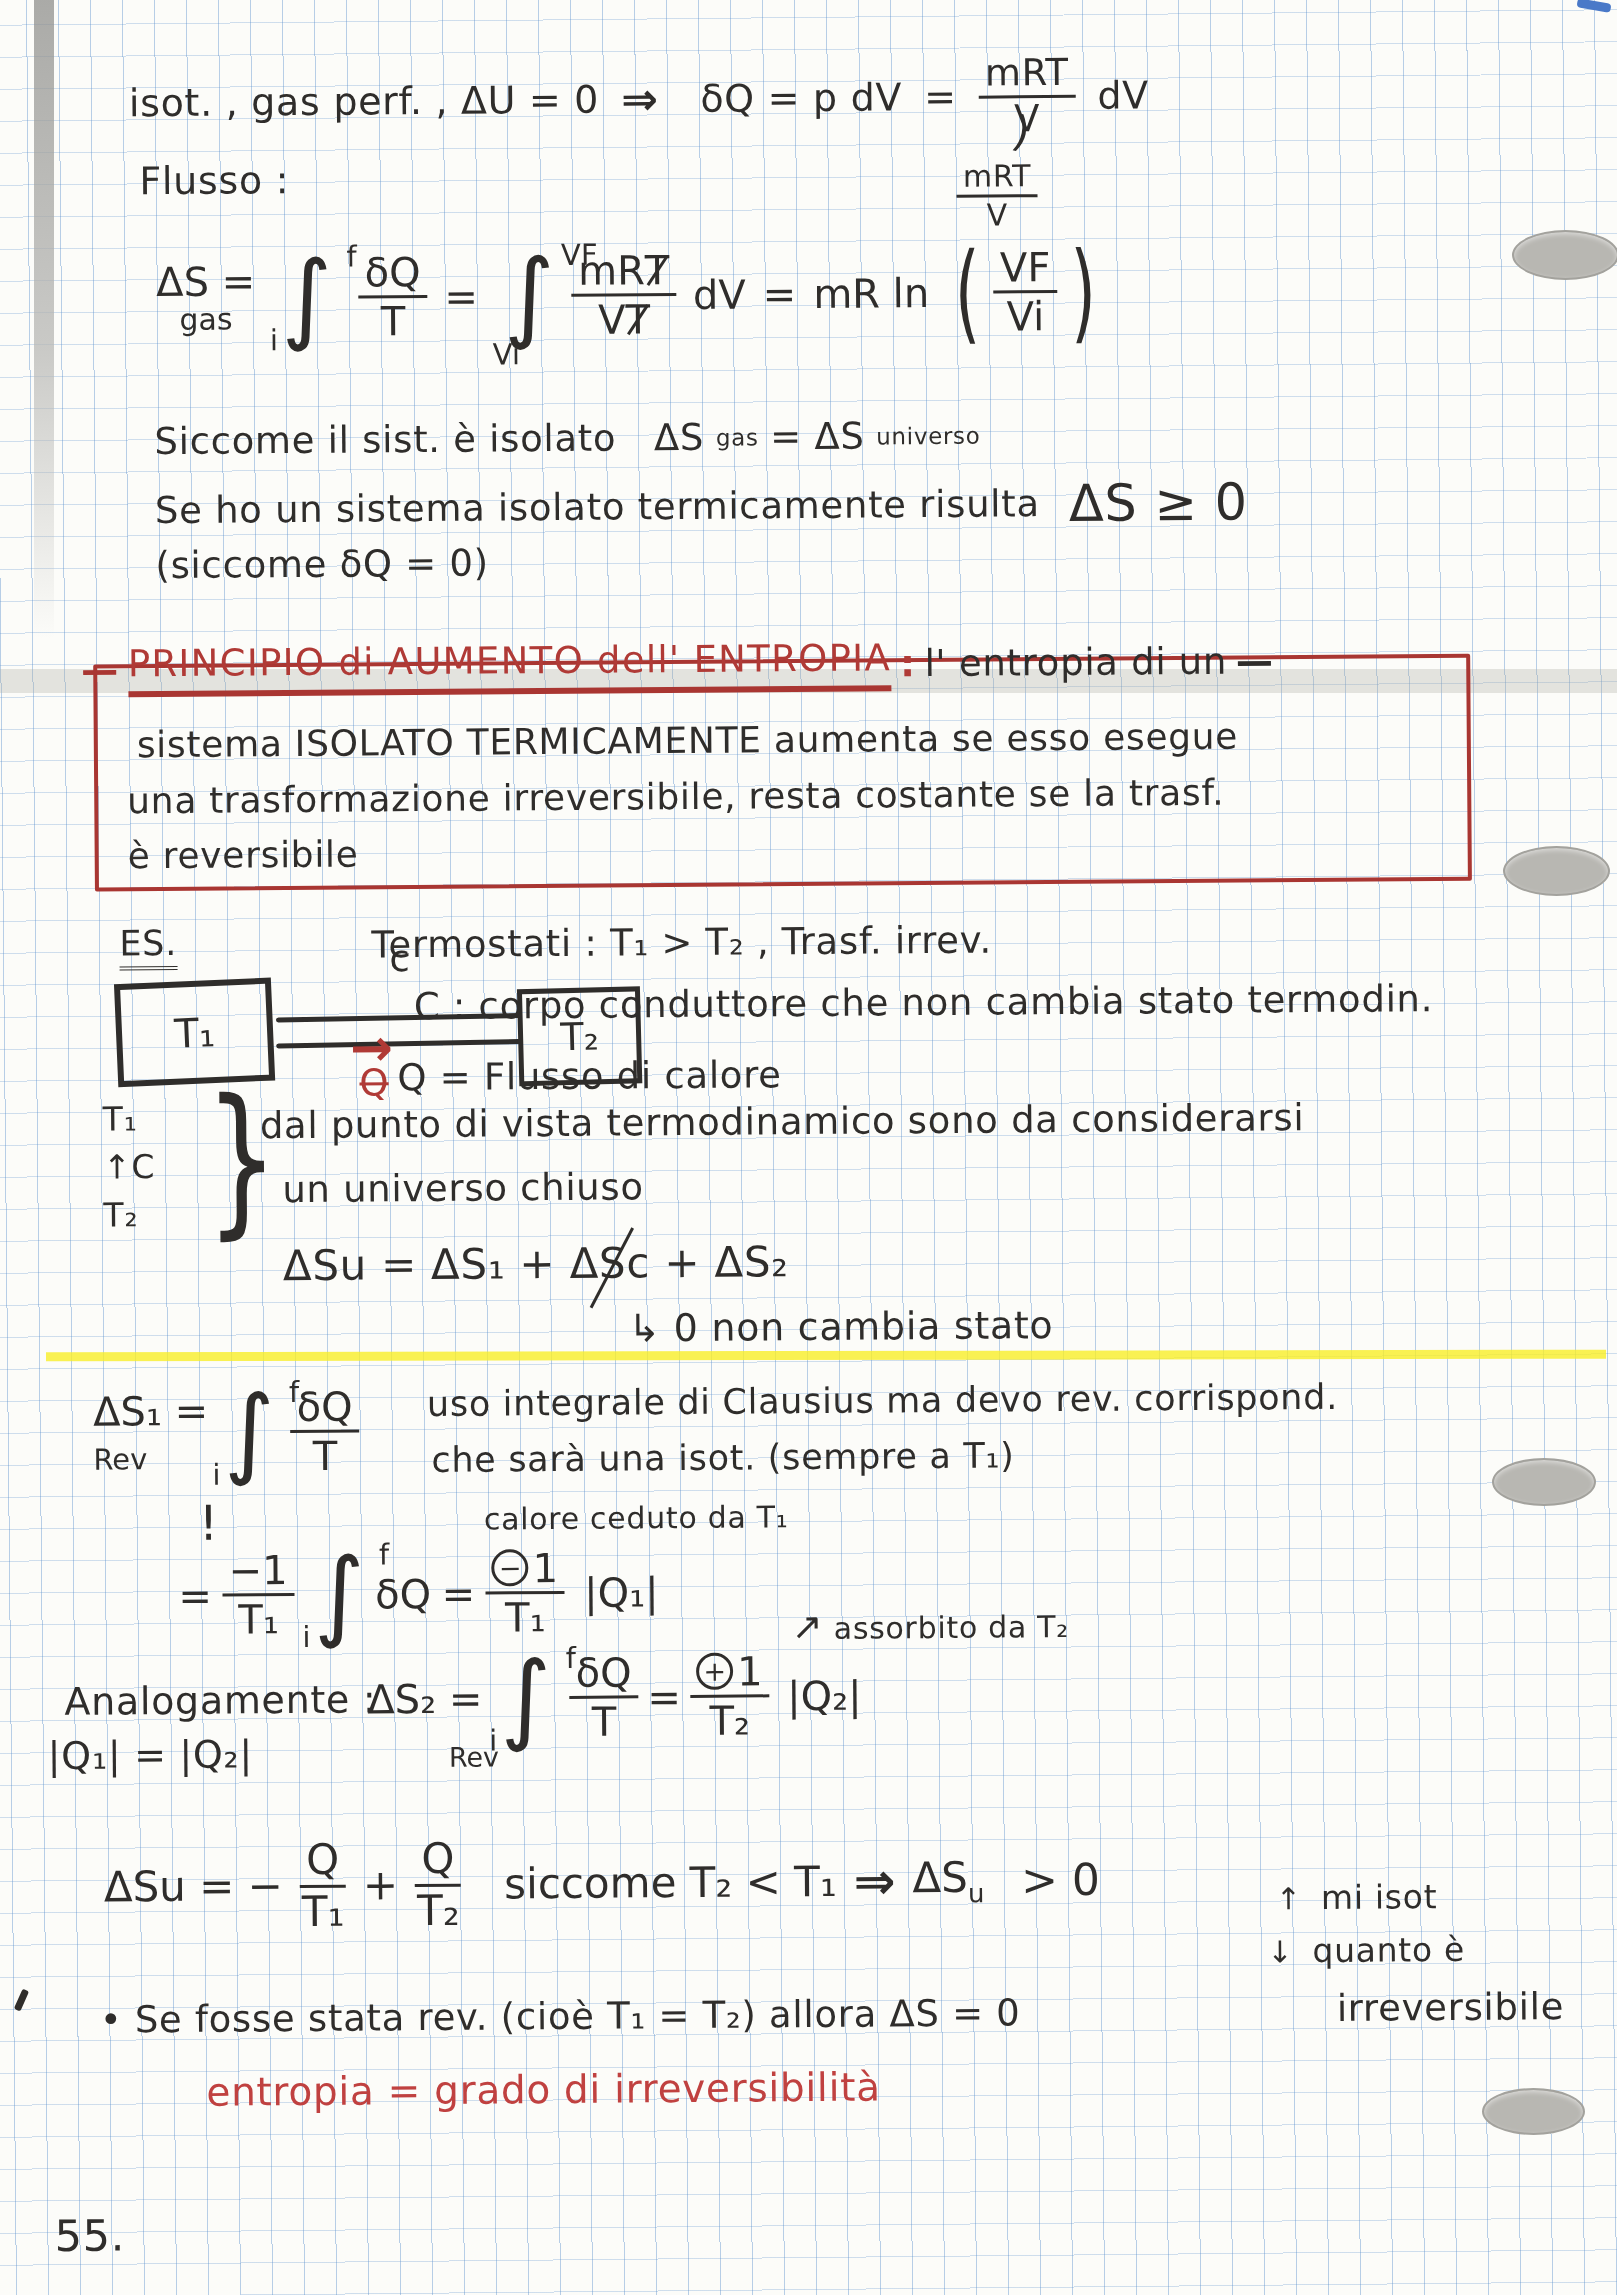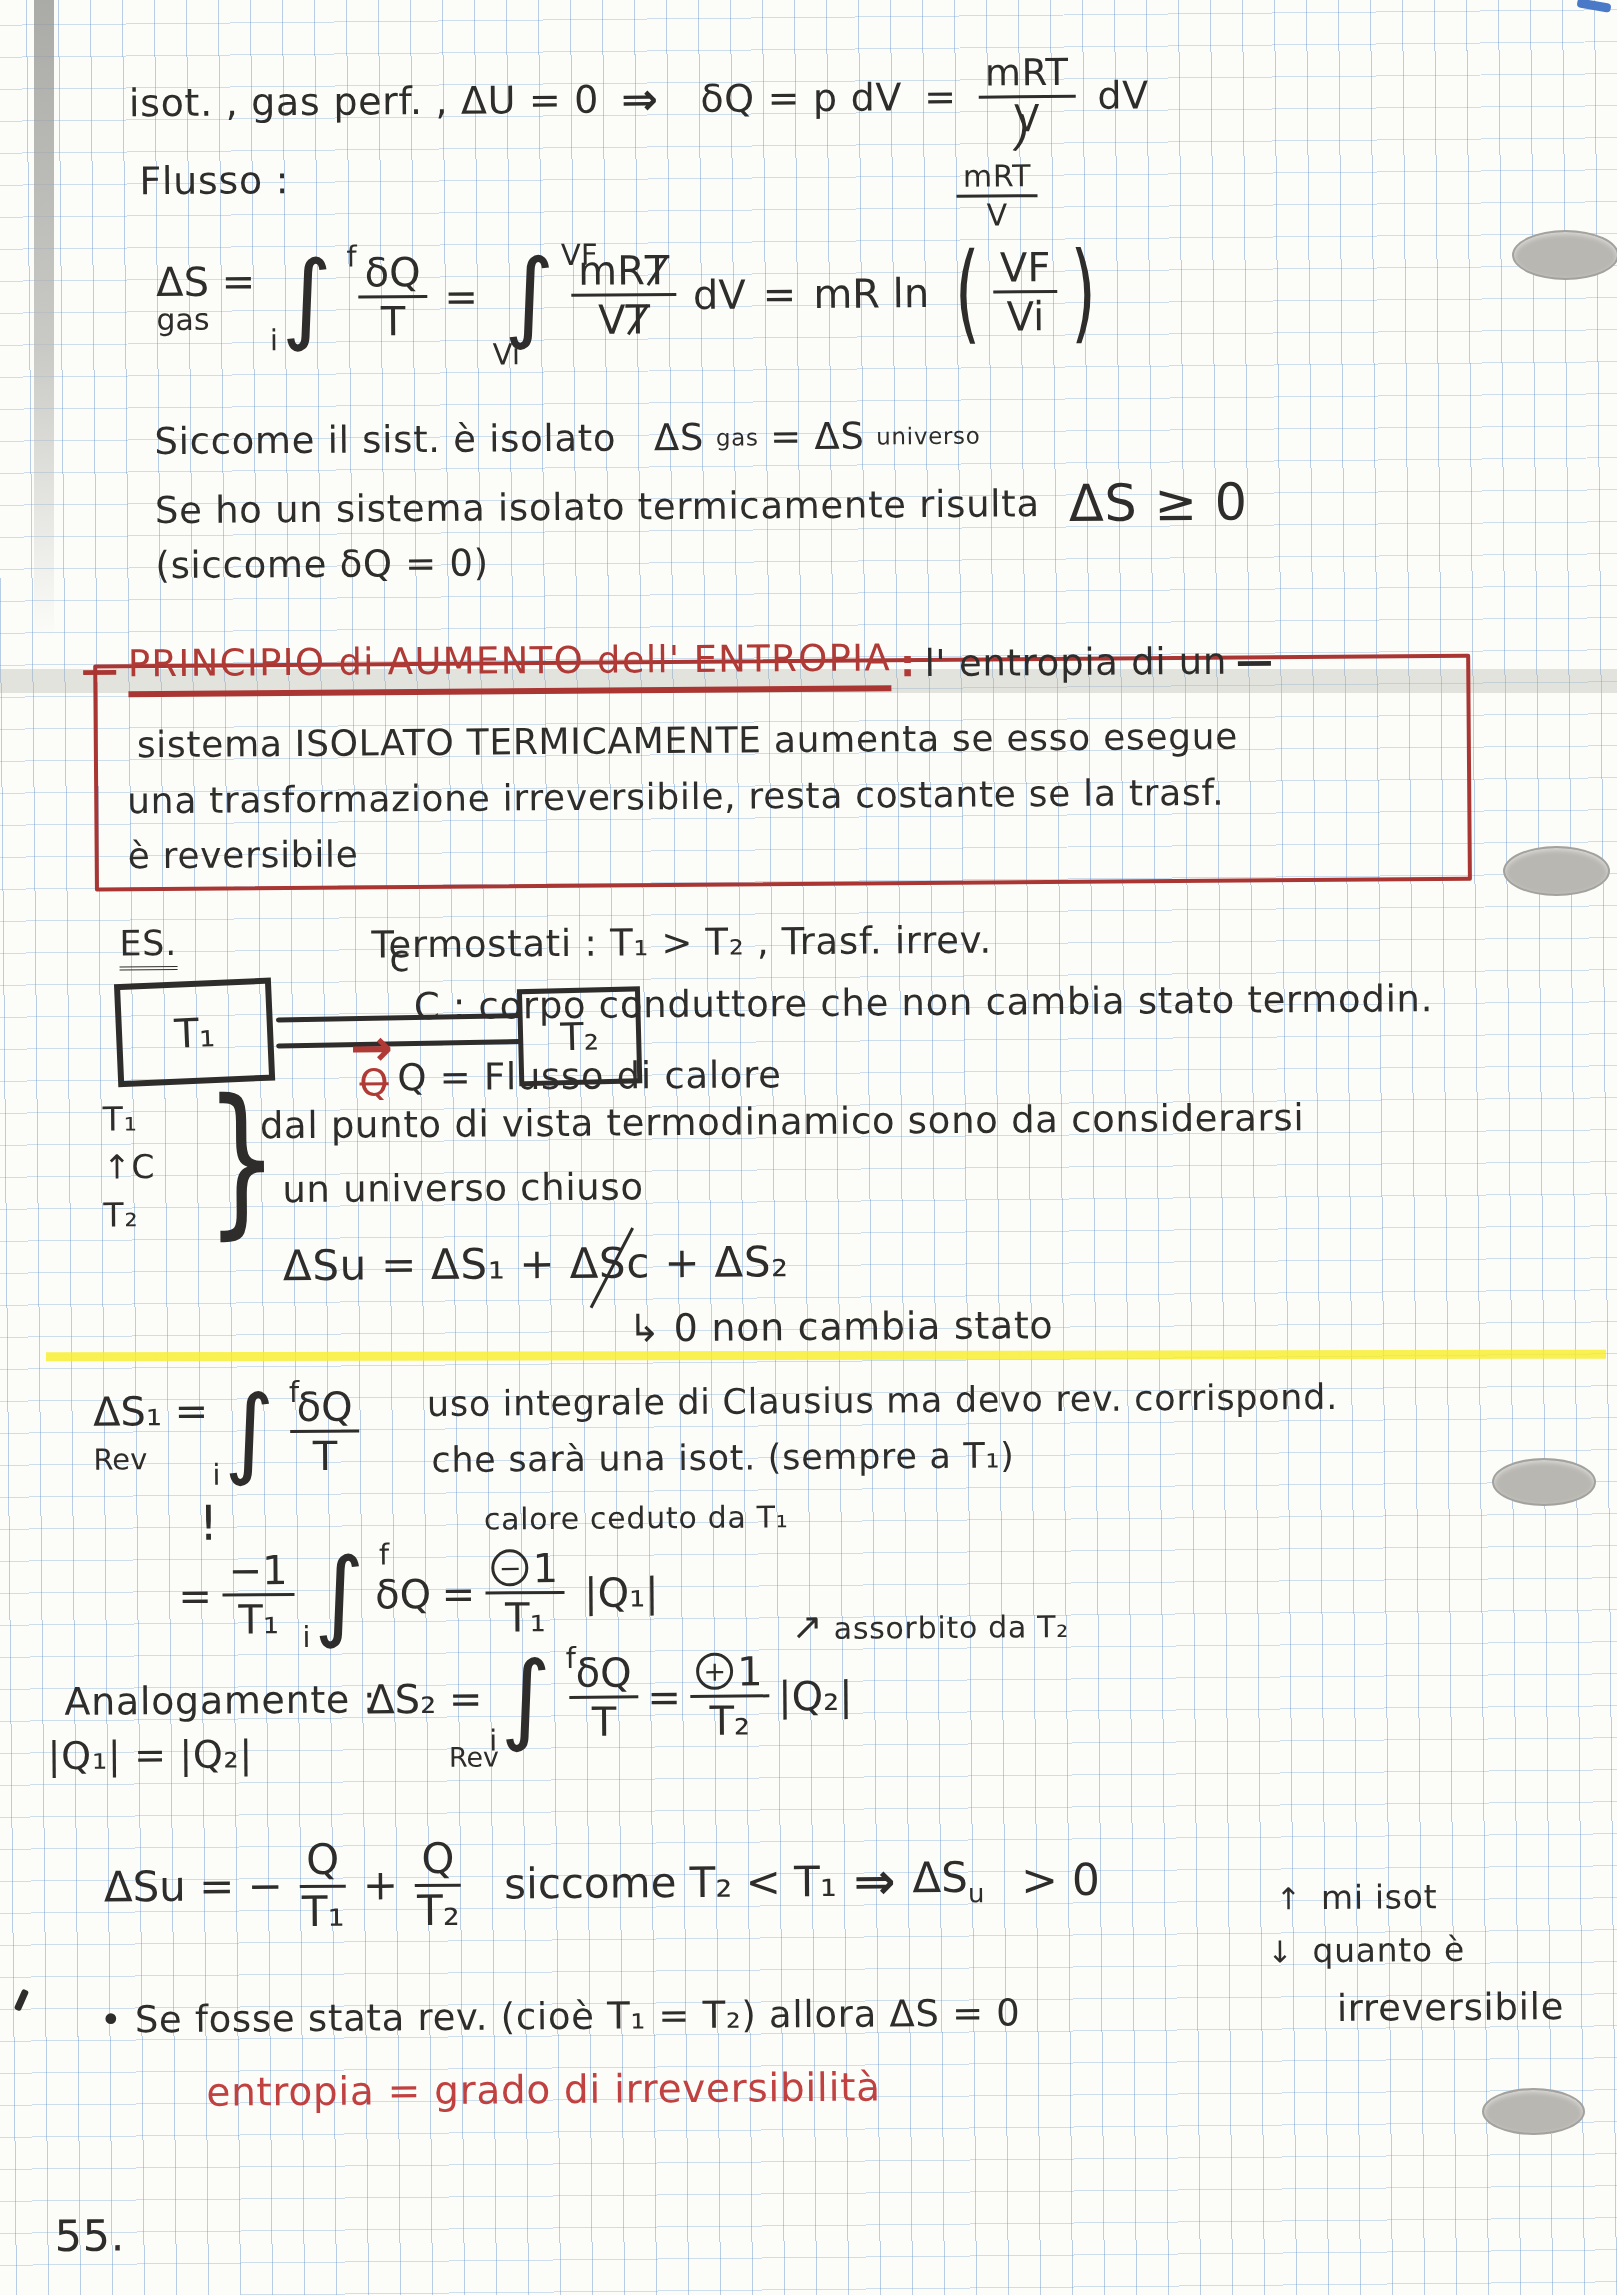--- a/index.html
+++ b/index.html
@@ -77,21 +77,21 @@
     <div class="abs" style="left:964px;top:162px">
       <span class="fr hand" style="font-size:30px">
         <span class="nu">mRT</span>
         <span class="de">V</span>
       </span>
     </div>
 
     <div class="abs hand" style="left:147px;top:155px;font-size:38px">Flusso :</div>
 
     <div class="abs row" style="left:163px;top:215px;font-size:40px;gap:17px;height:157px">
-      <span style="display:inline-flex;flex-direction:column;align-items:flex-start;line-height:1">
+      <span style="display:inline-flex;flex-direction:column;align-items:center;line-height:1">
         <span>ΔS =</span>
         <span style="font-size:30px;margin-top:3.9px">gas</span>
       </span>
       <span class="intg">
         <span>∫</span>
         <span class="su">f</span>
         <span class="sb">i</span>
       </span>
       <span class="fr">
         <span class="nu">δQ</span>
@@ -235,21 +235,21 @@
         <span class="de">T</span>
       </span>
       <span>=</span>
       <span class="fr">
         <span class="nu" style="display:inline-flex;align-items:center;gap:3.9px">
           <span class="circ">+</span>
           <span>1</span>
         </span>
         <span class="de">T₂</span>
       </span>
-      <span style="">|Q₂|</span>
+      <span style="margin-left:9px">|Q₂|</span>
     </div>
     <div class="abs hand" style="left:43px;top:1729px;font-size:38px">|Q₁| = |Q₂|</div>
 
     <div class="abs row" style="left:98px;top:1834px;font-size:42px;gap:17px">
       <span>ΔSu = −</span>
       <span class="fr">
         <span class="nu">Q</span>
         <span class="de">T₁</span>
       </span>
       <span>+</span>

